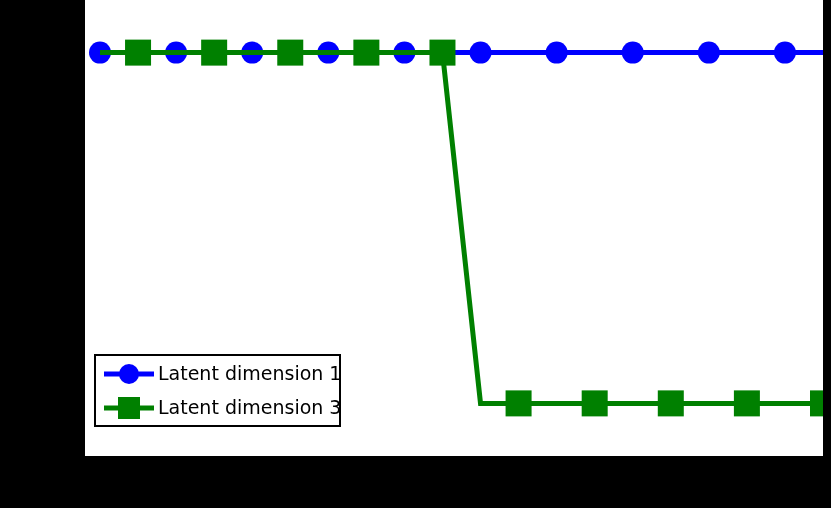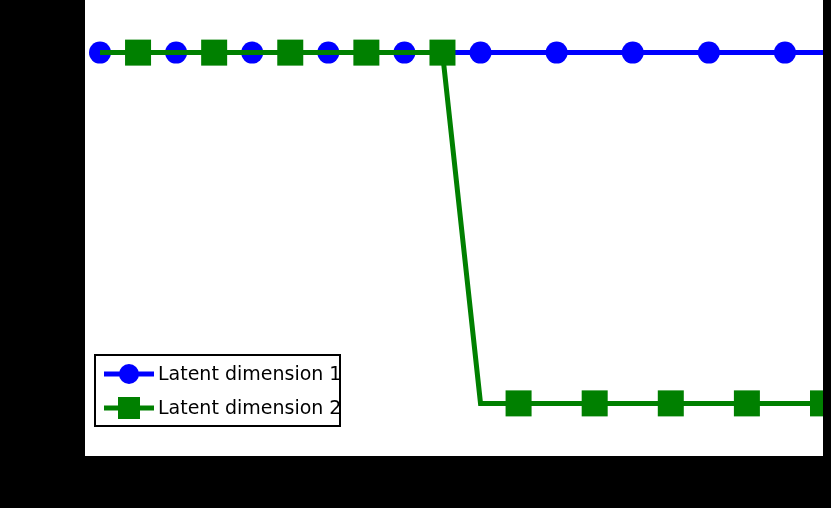--- a/index.html
+++ b/index.html
@@ -114,20 +114,20 @@
         <span class="legend-label">Latent dimension 1</span>
       </div>
 
       <div class="legend-entry">
         <span class="legend-sample">
           <svg width="54" height="30" viewBox="0 0 54 30">
             <line x1="2" y1="15" x2="52" y2="15" stroke="#008000" stroke-width="5"></line>
             <rect x="16" y="4" width="22" height="22" fill="#008000"></rect>
           </svg>
         </span>
-        <span class="legend-label">Latent dimension 2</span>
+        <span class="legend-label">Latent dimension 3</span>
       </div>
 
     </div>
 
   </div>
 
 </div>
 
 </body></html>

